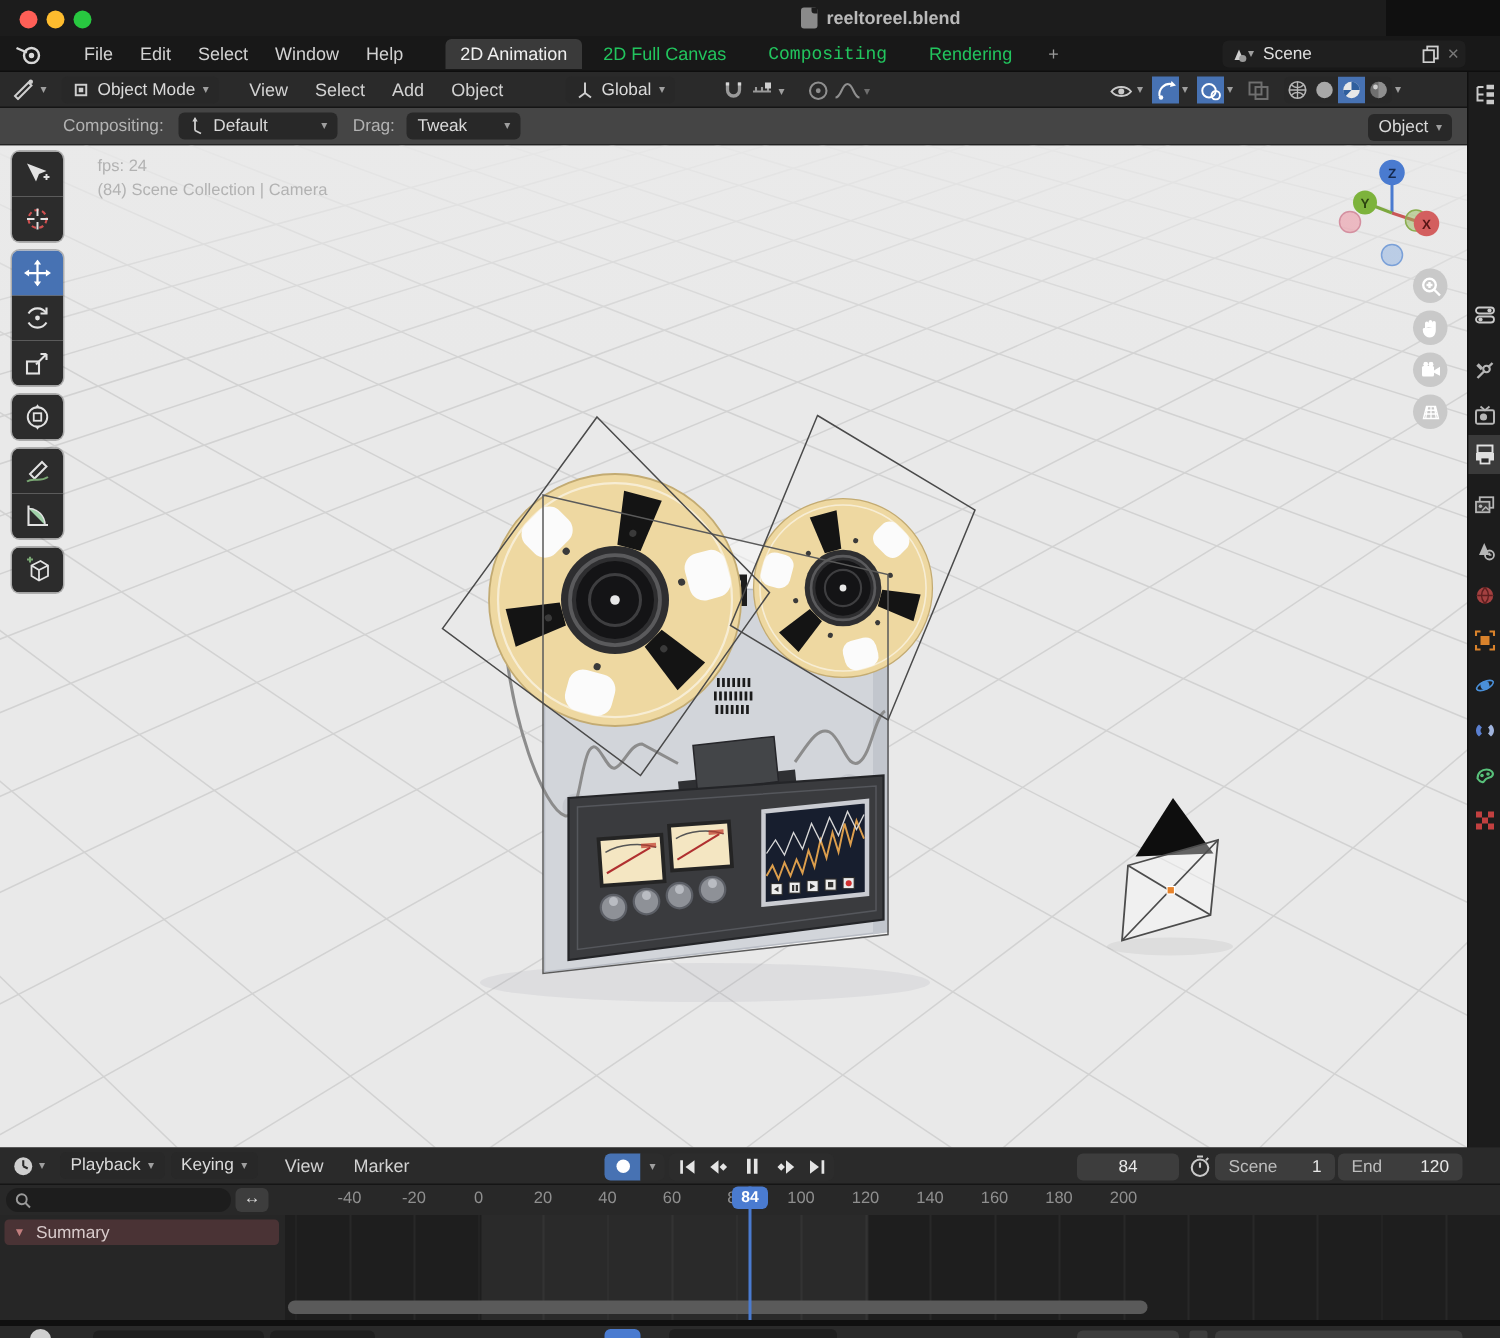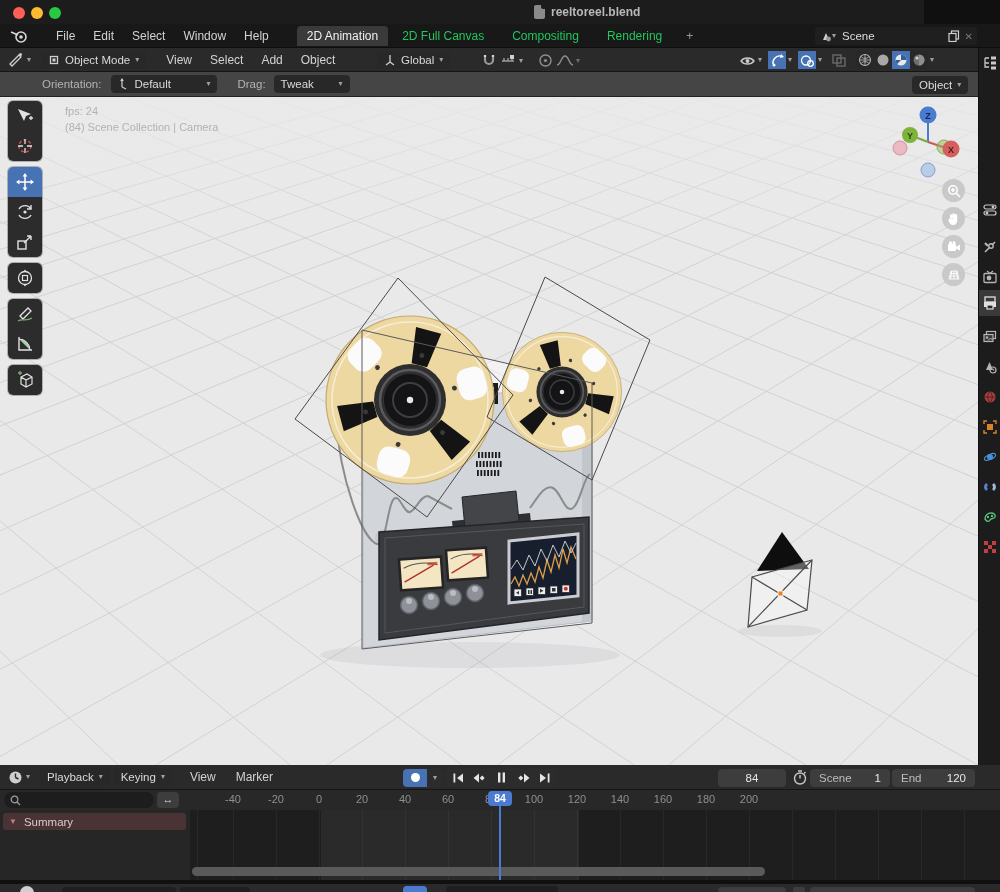--- a/index.html
+++ b/index.html
@@ -61,21 +61,21 @@
         <path d="M1,3 L8,6" stroke="#d8d8d8" stroke-width="1.6"></path>
       </svg>
   </div>
   <div class="menu" style="margin-left:24px;">File</div>
   <div class="menu" style="margin-left:14px;">Edit</div>
   <div class="menu" style="margin-left:14px;">Select</div>
   <div class="menu" style="margin-left:14px;">Window</div>
   <div class="menu" style="margin-left:14px;">Help</div>
   <div class="tab active" style="margin-left:26px;">2D Animation</div>
   <div class="tab" style="margin-left:4px;">2D Full Canvas</div>
-  <div class="tab" style="margin-left:8px;">Compositing</div>
+  <div class="tab" style="margin-left:8px;font-family:Liberation Mono, monospace;">Compositing</div>
   <div class="tab" style="margin-left:8px;">Rendering</div>
   <div class="tab" style="margin-left:4px;color:#9a9a9a;">+</div>
 
   <div class="abs row" style="left:815px;top:3px;width:162px;height:18px;background:#1f1f1f;border-radius:4px;padding:0 4px;box-sizing:border-box;">
     <svg width="13" height="13" viewBox="0 0 13 13">
         <path d="M4,10 L7,3 L10,10 Z" fill="#cfcfcf"></path>
         <circle cx="9.5" cy="9" r="2.4" fill="#9a9a9a"></circle>
       </svg>
     <span class="chev">▾</span>
     <span style="margin-left:6px;color:#dedede;font-size:11.5px;flex:1;">Scene</span>
@@ -187,30 +187,30 @@
             <path d="M7,1.5 A5.5,5.5 0 0 1 7,12.5 Z" fill="#8f8f8f"></path>
             <circle cx="5" cy="5" r="1.6" fill="#cfcfcf"></circle>
           </svg>
       </div>
     </div>
     <span class="chev">▾</span>
   </div>
 </div>
 
 <div id="toolsettings" class="abs row">
-  <span class="lbl" style="margin-left:42px;">Orientation:</span>
+  <span class="lbl" style="margin-left:42px;">Compositing:</span>
   <div class="dd" style="margin-left:10px;width:92px;">
     <svg width="11" height="12" viewBox="0 0 11 12">
         <path d="M4,1 V9 M4,9 L8,11" stroke="#cfcfcf" stroke-width="1.2" fill="none"></path>
         <path d="M4,0 l1.8,3 h-3.6 Z" fill="#cfcfcf"></path>
       </svg>
     <span style="flex:1;">Default</span>
     <span class="chev">▾</span>
   </div>
-  <span class="lbl" style="margin-left:20px;">Drag:</span>
+  <span class="lbl" style="margin-left:10px;">Drag:</span>
   <div class="dd" style="margin-left:8px;width:62px;">
     <span style="flex:1;">Tweak</span>
     <span class="chev">▾</span>
   </div>
   <div class="dd abs" style="left:912px;top:3.5px;">
     <span>Object</span>
     <span class="chev">▾</span>
   </div>
 </div>
 

